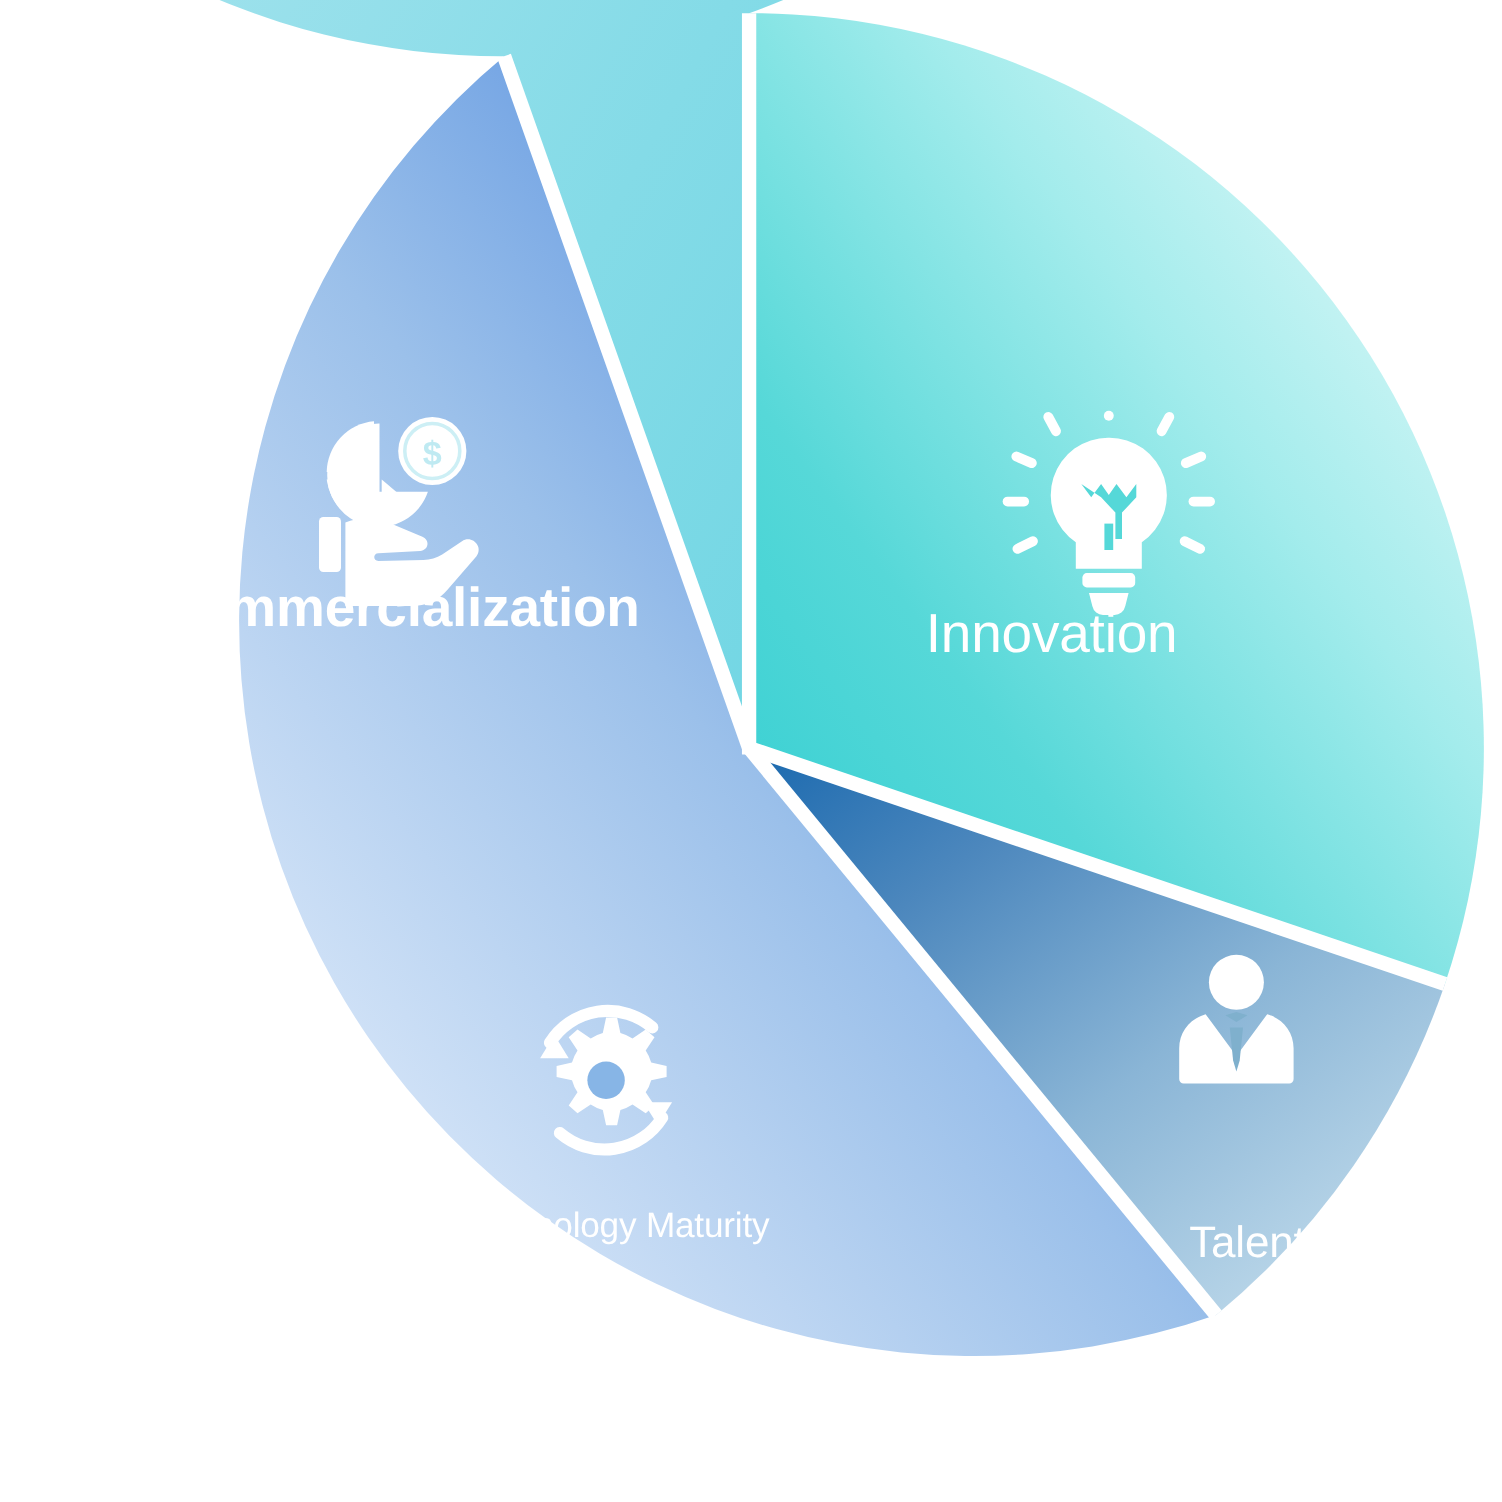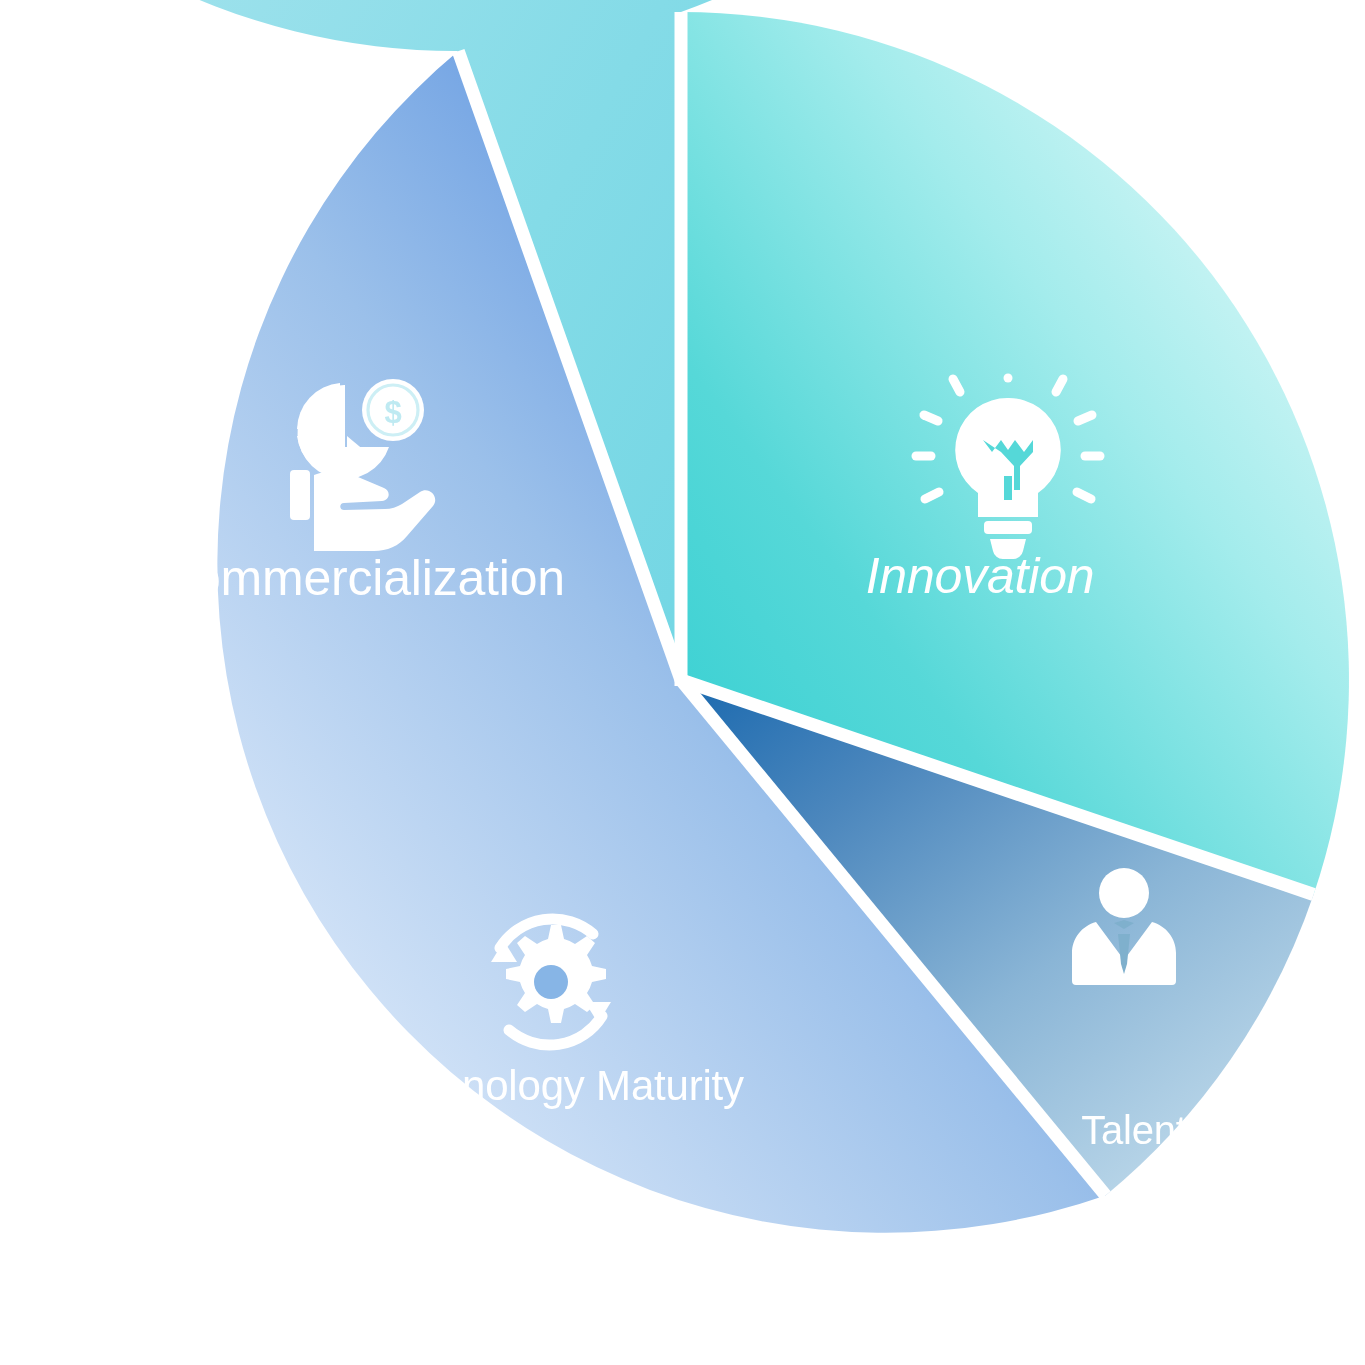--- a/index.html
+++ b/index.html
@@ -35,33 +35,33 @@
     font-weight: 400;
     line-height: 1.14;
     text-align: center;
     white-space: pre;
     letter-spacing: -0.2px;
     pointer-events: none;
     transform: translate(-50%, 0);
   }
   .lbl-commercialization {
     left: 361px;
-    top: 550px;
+    top: 524px;
     font-size: 50px;
+    font-weight: bold;
   }
   .lbl-innovation {
-    left: 980px;
+    left: 956px;
     top: 548px;
     font-size: 50px;
-    font-style: italic;
   }
   .lbl-technology {
     left: 559px;
-    top: 1062px;
-    font-size: 42px;
+    top: 1096px;
+    font-size: 32px;
     text-align: right;
   }
   .lbl-talent {
     left: 1134px;
     top: 1018px;
     font-size: 40px;
     line-height: 1.13;
   }
 </style>
 </head>

